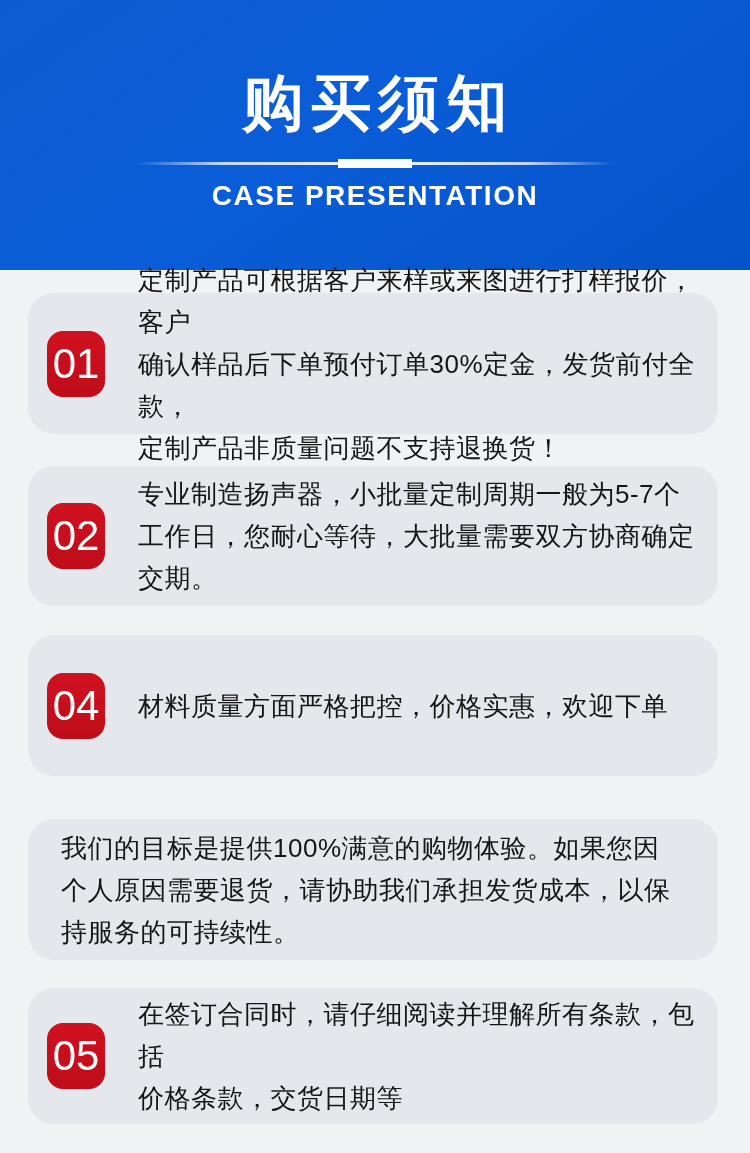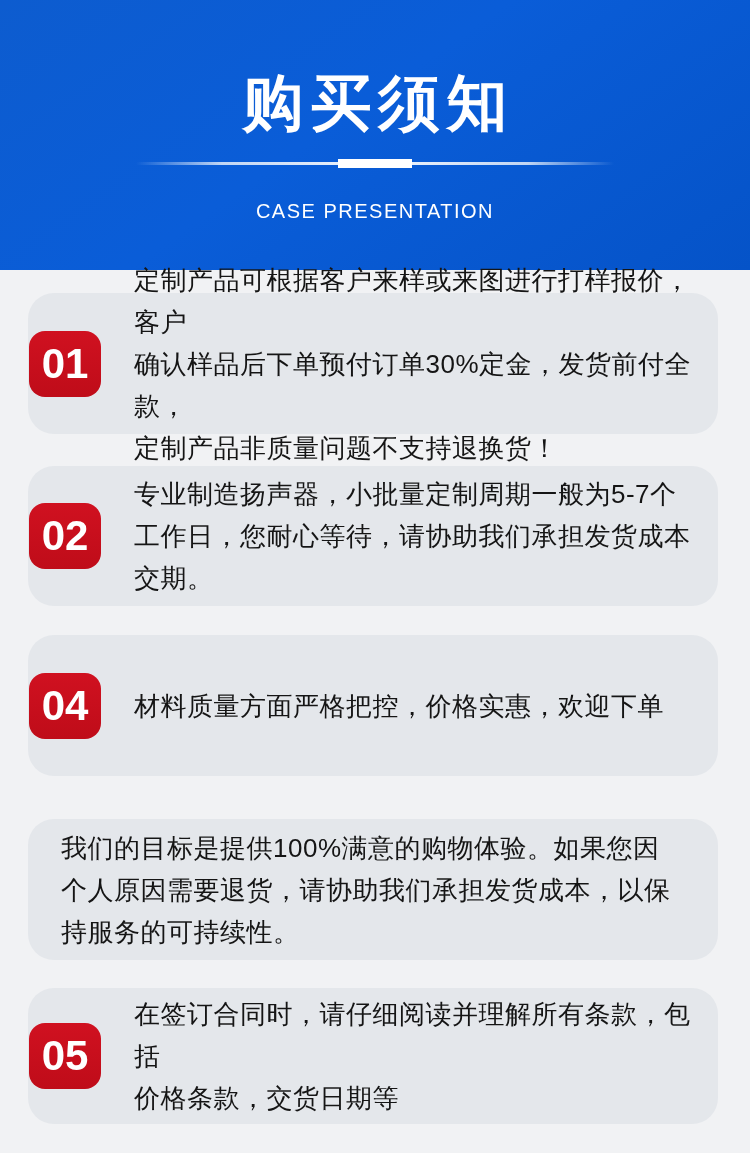--- a/index.html
+++ b/index.html
@@ -50,25 +50,25 @@
     position:absolute;
     top:159px;
     left:50%;
     transform:translateX(-50%);
     width:74px;
     height:9px;
     background:#ffffff;
   }
   .hero-subtitle{
     position:absolute;
-    top:200px;
+    top:180px;
     left:0;
     width:100%;
-    font-size:20px;
-    font-weight:normal;
+    font-size:28px;
+    font-weight:bold;
     letter-spacing:1.5px;
   }
 
   
   .card{
     position:absolute;
     left:28px;
     width:690px;
     background:#e4e7eb;
     border-radius:26px;
@@ -76,28 +76,28 @@
     align-items:center;
   }
   .card-1{ top:293px; height:141px; }
   .card-2{ top:466px; height:140px; }
   .card-3{ top:635px; height:141px; }
   .card-4{ top:819px; height:141px; }
   .card-5{ top:988px; height:136px; }
 
   .badge{
     flex:none;
-    width:72px;
+    width:58px;
     height:66px;
-    margin-left:1px;
+    margin-left:19px;
     border-radius:16px;
     background:linear-gradient(180deg,#d01120 0%,#bf0c19 100%);
     color:#ffffff;
     font-size:42px;
-    font-weight:bold;
+    font-weight:normal;
     display:flex;
     align-items:center;
     justify-content:center;
   }
   .notice-text{
     margin-left:33px;
     padding-right:12px;
     font-size:26px;
     line-height:42px;
     letter-spacing:0.5px;
@@ -123,21 +123,21 @@
     <div class="card card-1">
       <div class="badge">01</div>
       <p class="notice-text">定制产品可根据客户来样或来图进行打样报价，客户
 确认样品后下单预付订单30%定金，发货前付全款，
 定制产品非质量问题不支持退换货！</p>
     </div>
 
     <div class="card card-2">
       <div class="badge">02</div>
       <p class="notice-text">专业制造扬声器，小批量定制周期一般为5-7个
-工作日，您耐心等待，请协助我们承担发货成本
+工作日，您耐心等待，大批量需要双方协商确定
 交期。</p>
     </div>
 
     <div class="card card-3">
       <div class="badge">04</div>
       <p class="notice-text">材料质量方面严格把控，价格实惠，欢迎下单</p>
     </div>
 
     <div class="card card-4">
       <p class="notice-text">我们的目标是提供100%满意的购物体验。如果您因

